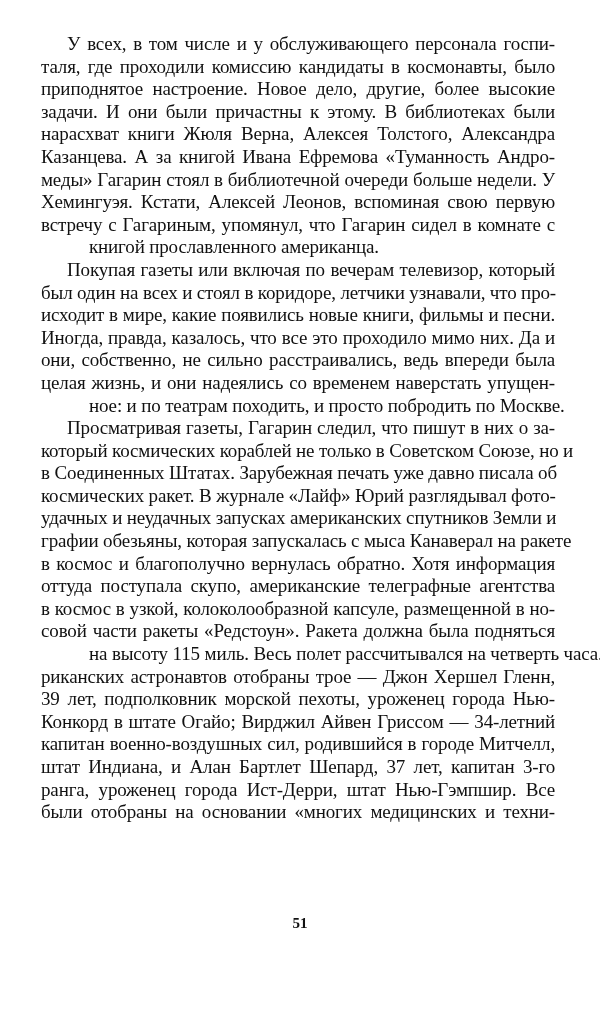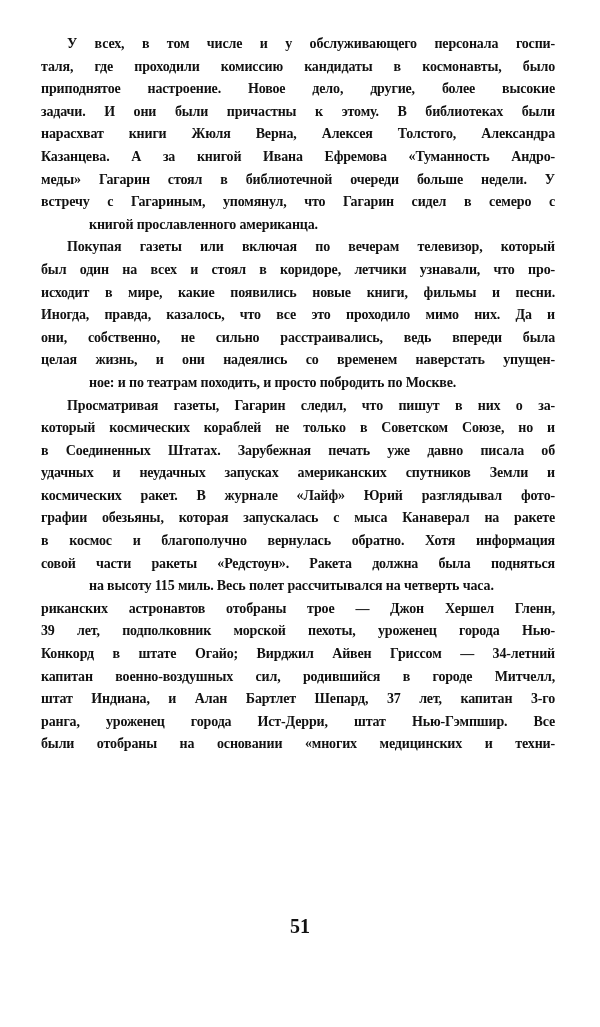--- a/index.html
+++ b/index.html
@@ -18,81 +18,84 @@
     .page {
       position: absolute;
       left: 41px;
       top: 33px;
       width: 514px;
     }
     .line {
       display: block;
       height: 22.6px;
       line-height: 22.6px;
-      font-size: 14px;
-      font-weight: bold;
+      font-size: 19px;
+      font-weight: normal;
       white-space: nowrap;
       text-align: justify;
       text-align-last: justify;
       letter-spacing: -0.15px;
     }
     .line.last {
       text-align-last: left;
       margin-left: 48px;
     }
     .line.indent {
       padding-left: 26px;
     }
     .page-number {
       position: absolute;
       top: 915px;
       left: 0;
       width: 600px;
       text-align: center;
       font-family: "Liberation Serif", "DejaVu Serif", serif;
       font-weight: bold;
-      font-size: 20px;
+      font-size: 15px;
       color: #111111;
     }
   </style>
 </head>
 <body>
 
 <div class="page">
 
   <div>
     <span class="line indent">У всех, в том числе и у обслуживающего персонала госпи-</span>
     <span class="line">таля, где проходили комиссию кандидаты в космонавты, было</span>
     <span class="line">приподнятое настроение. Новое дело, другие, более высокие</span>
     <span class="line">задачи. И они были причастны к этому. В библиотеках были</span>
     <span class="line">нарасхват книги Жюля Верна, Алексея Толстого, Александра</span>
     <span class="line">Казанцева. А за книгой Ивана Ефремова «Туманность Андро-</span>
     <span class="line">меды» Гагарин стоял в библиотечной очереди больше недели. У</span>
-    <span class="line">встречу с Гагариным, упомянул, что Гагарин сидел в семеро с</span>
+    <span class="line">Хемингуэя. Кстати, Алексей Леонов, вспоминая свою первую</span>
+    <span class="line">встречу с Гагариным, упомянул, что Гагарин сидел в комнате с</span>
     <span class="line last">книгой прославленного американца.</span>
   </div>
 
   <div>
     <span class="line indent">Покупая газеты или включая по вечерам телевизор, который</span>
     <span class="line">был один на всех и стоял в коридоре, летчики узнавали, что про-</span>
     <span class="line">исходит в мире, какие появились новые книги, фильмы и песни.</span>
     <span class="line">Иногда, правда, казалось, что все это проходило мимо них. Да и</span>
     <span class="line">они, собственно, не сильно расстраивались, ведь впереди была</span>
     <span class="line">целая жизнь, и они надеялись со временем наверстать упущен-</span>
     <span class="line last">ное: и по театрам походить, и просто побродить по Москве.</span>
   </div>
 
   <div>
     <span class="line indent">Просматривая газеты, Гагарин следил, что пишут в них о за-</span>
     <span class="line">который космических кораблей не только в Советском Союзе, но и</span>
     <span class="line">в Соединенных Штатах. Зарубежная печать уже давно писала об</span>
+    <span class="line">космических ракет. В журнале «Лайф» Юрий разглядывал фото-</span>
     <span class="line">удачных и неудачных запусках американских спутников Земли и</span>
-    <span class="line">космических ракет. В журнале «Лайф» Юрий разглядывал фото-</span>
     <span class="line">графии обезьяны, которая запускалась с мыса Канаверал на ракете</span>
     <span class="line">в космос и благополучно вернулась обратно. Хотя информация</span>
+    <span class="line">оттуда поступала скупо, американские телеграфные агентства</span>
+    <span class="line">в космос в узкой, колоколообразной капсуле, размещенной в но-</span>
     <span class="line">совой части ракеты «Редстоун». Ракета должна была подняться</span>
     <span class="line last">на высоту 115 миль. Весь полет рассчитывался на четверть часа.</span>
   </div>
 
   <div>
     <span class="line">риканских астронавтов отобраны трое — Джон Хершел Гленн,</span>
     <span class="line">39 лет, подполковник морской пехоты, уроженец города Нью-</span>
     <span class="line">Конкорд в штате Огайо; Вирджил Айвен Гриссом — 34-летний</span>
     <span class="line">капитан военно-воздушных сил, родившийся в городе Митчелл,</span>
     <span class="line">штат Индиана, и Алан Бартлет Шепард, 37 лет, капитан 3-го</span>

